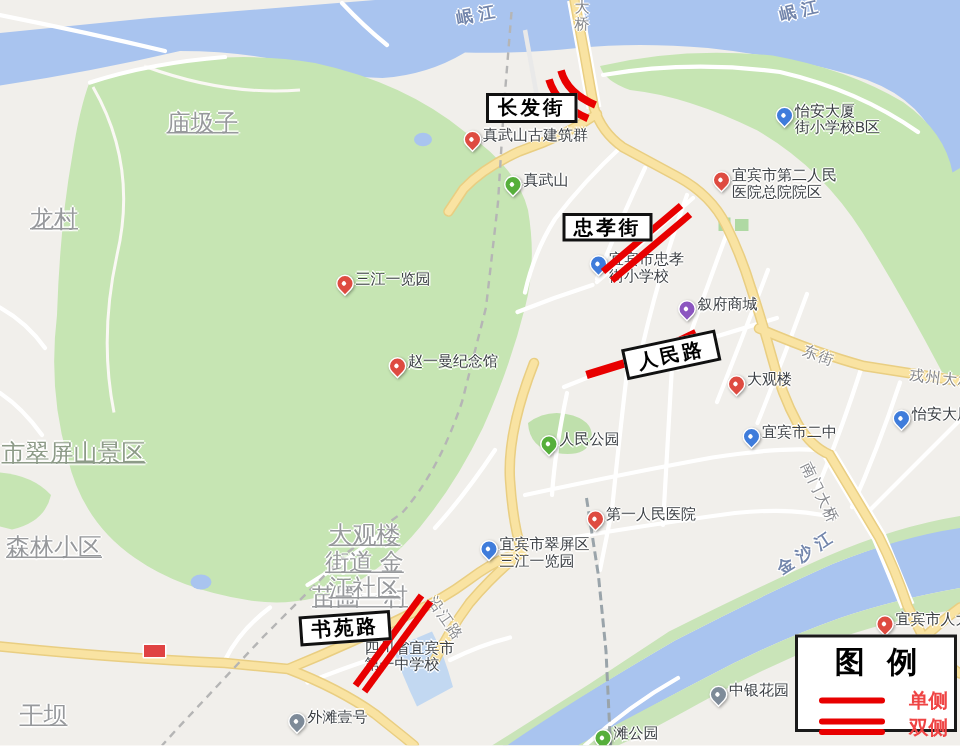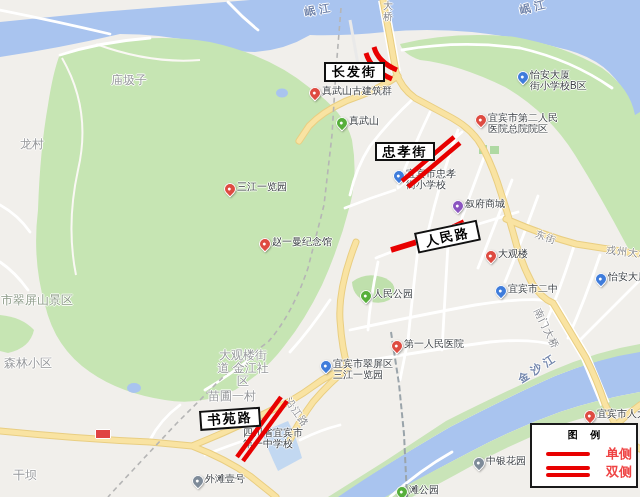--- a/index.html
+++ b/index.html
@@ -2,21 +2,21 @@
 <html><head>
 <meta charset="utf-8">
 <style>
   html,body{margin:0;padding:0;background:#fff;}
   #stage{position:relative;width:640px;height:497px;overflow:hidden;
          font-family:"Liberation Sans","DejaVu Sans",sans-serif;background:#F1EFEB;}
   #basemap{position:absolute;left:0;top:0;z-index:0;}
   
   .lbl{position:absolute;white-space:nowrap;z-index:2;
        text-shadow:-1px 0 0 #fff,1px 0 0 #fff,0 -1px 0 #fff,0 1px 0 #fff;}
-  .area-lbl{font-size:12px;color:#97999C;}
+  .area-lbl{font-size:16px;color:#97999C;text-decoration:underline;}
   .scenic-lbl{color:#8D9B88;}
   .road-lbl{font-size:10px;color:#85878C;letter-spacing:1px;}
   .water-lbl{font-size:11px;color:#7386AC;letter-spacing:4px;font-weight:bold;}
   .vertical{width:13px;white-space:normal;line-height:1.05;text-align:left;letter-spacing:0;}
   .two-line{white-space:normal;text-align:center;line-height:1.1;width:56px;}
   
   .poi{position:absolute;z-index:3;}
   .pin{position:absolute;width:10px;height:10px;border-radius:50% 50% 50% 0;
        transform:rotate(-45deg);border:1px solid #fff;box-shadow:0 1px 2px rgba(0,0,0,.35);}
   .pin::after{content:"";position:absolute;left:3px;top:3px;width:3px;height:3px;
@@ -29,21 +29,21 @@
   
   #marks{position:absolute;left:0;top:0;z-index:4;pointer-events:none;}
   
   .road-box{position:absolute;z-index:5;background:#fff;border:2px solid #111;
        font-size:13px;font-weight:bold;color:#000;letter-spacing:2px;
        display:flex;align-items:center;justify-content:center;}
   
   #legend{position:absolute;left:530px;top:423px;width:108px;height:65px;z-index:6;
        background:#fff;border:2px solid #1a1a1a;box-sizing:border-box;padding:3px 0 0 0;}
   #legend .title{text-align:center;font-family:"Liberation Serif","DejaVu Serif",serif;
-       font-weight:bold;font-size:10px;letter-spacing:5px;color:#000;padding-left:5px;}
+       font-weight:bold;font-size:20px;letter-spacing:5px;color:#000;padding-left:5px;}
   .legend-row{display:flex;align-items:center;margin:5px 0 0 14px;height:13px;}
   .swatch{width:44px;display:flex;flex-direction:column;justify-content:center;gap:3px;}
   .swatch .bar{height:4px;background:#E80000;border-radius:2px;}
   .legend-label{margin-left:16px;font-family:"Liberation Serif","DejaVu Serif",serif;
        font-size:13px;font-weight:600;color:#ef4444;}
   .badge{position:absolute;z-index:2;width:14px;height:8px;background:#E04343;
        border:1px solid #fff;border-radius:1px;}
 </style>
 </head>
 <body>

